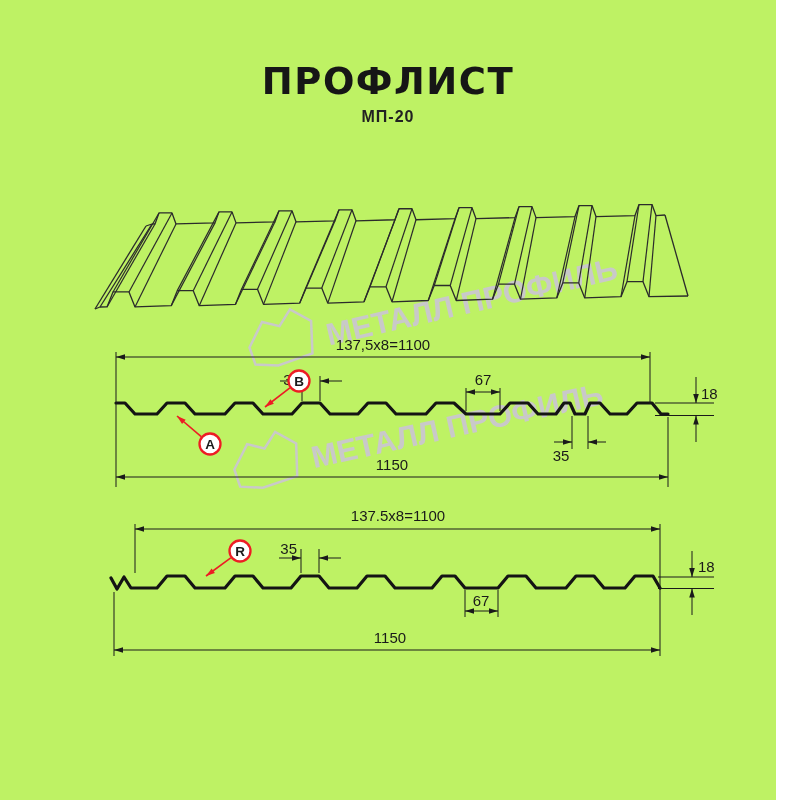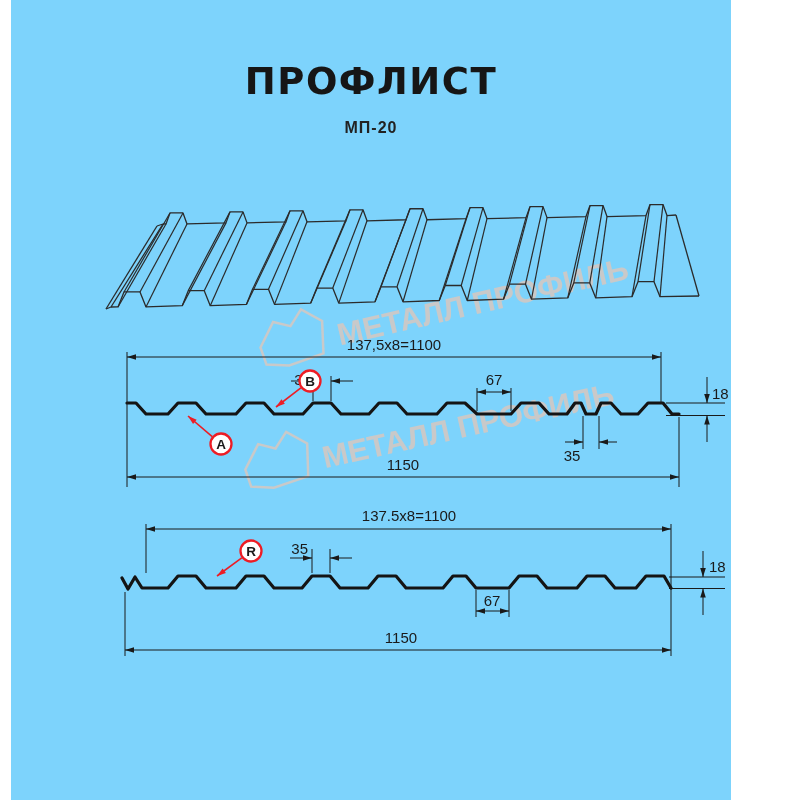--- a/index.html
+++ b/index.html
@@ -1,21 +1,21 @@
 <!DOCTYPE html>
 <html><head>
 <meta charset="utf-8">
 <style>
   html,body{margin:0;padding:0;background:#ffffff;}
-  .page{position:relative;width:720px;height:800px;background:#7dd3fc;overflow:hidden;
-        font-family:"Liberation Sans",sans-serif;margin-left:11px;}
+  .page{position:relative;width:776px;height:800px;background:#bef264;overflow:hidden;
+        font-family:"Liberation Sans",sans-serif;}
   .title{position:absolute;left:0;right:0;top:60px;text-align:center;
          font-family:"DejaVu Sans",sans-serif;font-weight:800;font-size:37px;
          letter-spacing:1.5px;color:#161616;}
-  .subtitle{position:absolute;left:0;right:0;top:119px;text-align:center;
+  .subtitle{position:absolute;left:0;right:0;top:108px;text-align:center;
             font-weight:600;font-size:16px;letter-spacing:1px;color:#222;}
   .footer{position:absolute;left:0;right:0;top:704px;text-align:center;
           font-weight:600;font-size:17px;letter-spacing:.4px;color:#2c2c2c;}
   svg{position:absolute;left:0;top:0;}
   text.dim{font-family:"Liberation Sans",sans-serif;fill:#1a1a1a;}
   text.wm{font-family:"Liberation Sans",sans-serif;font-weight:bold;}
 </style>
 </head>
 <body>
 

